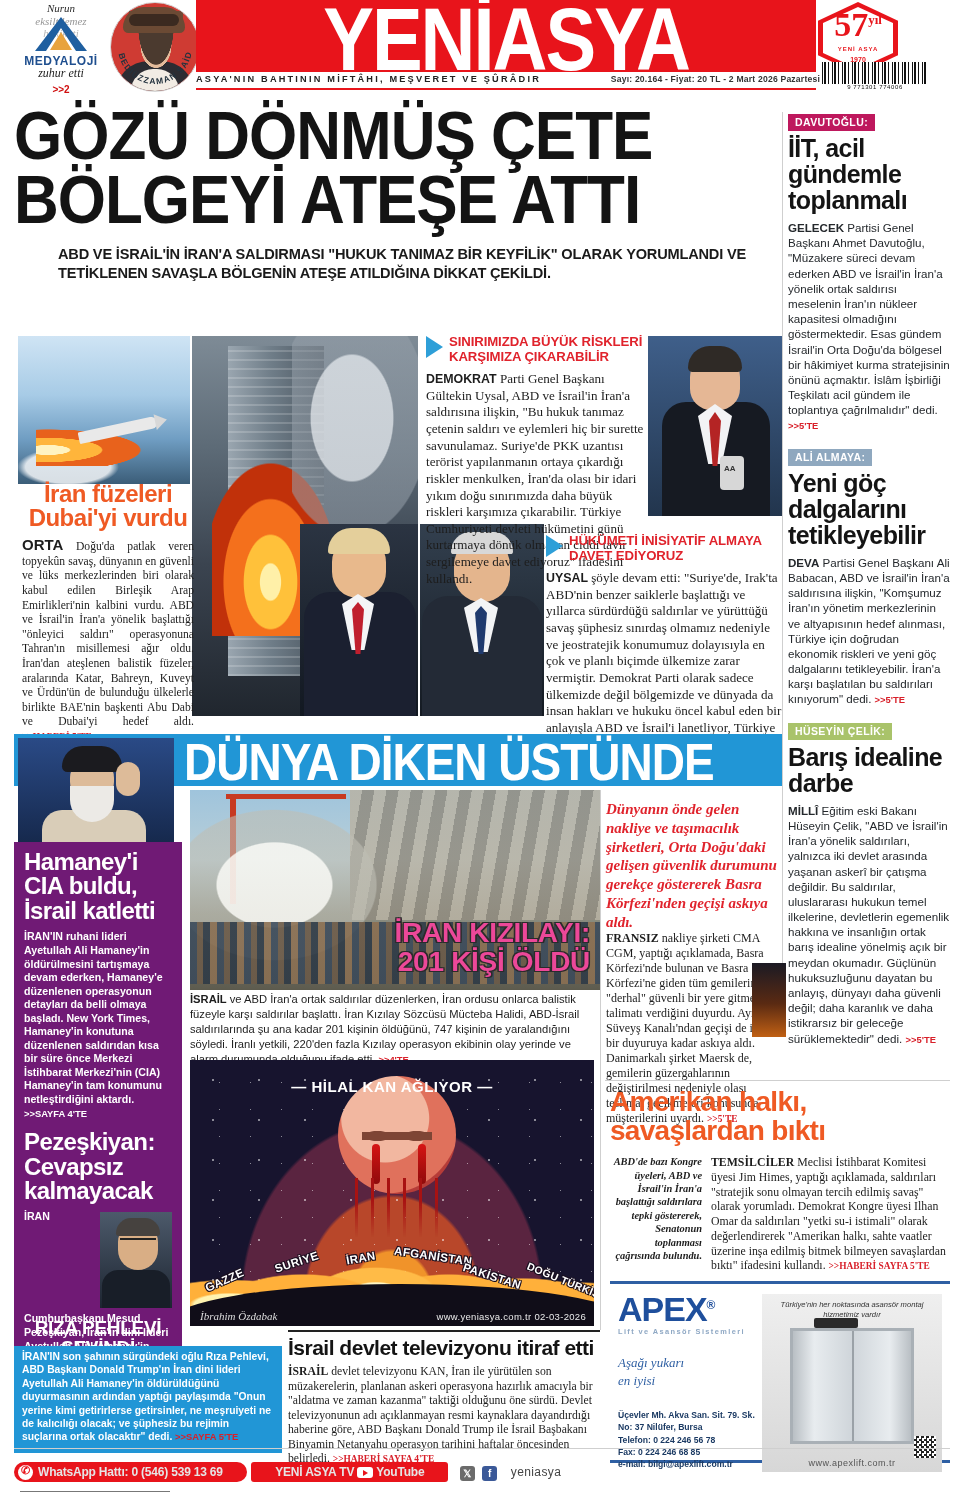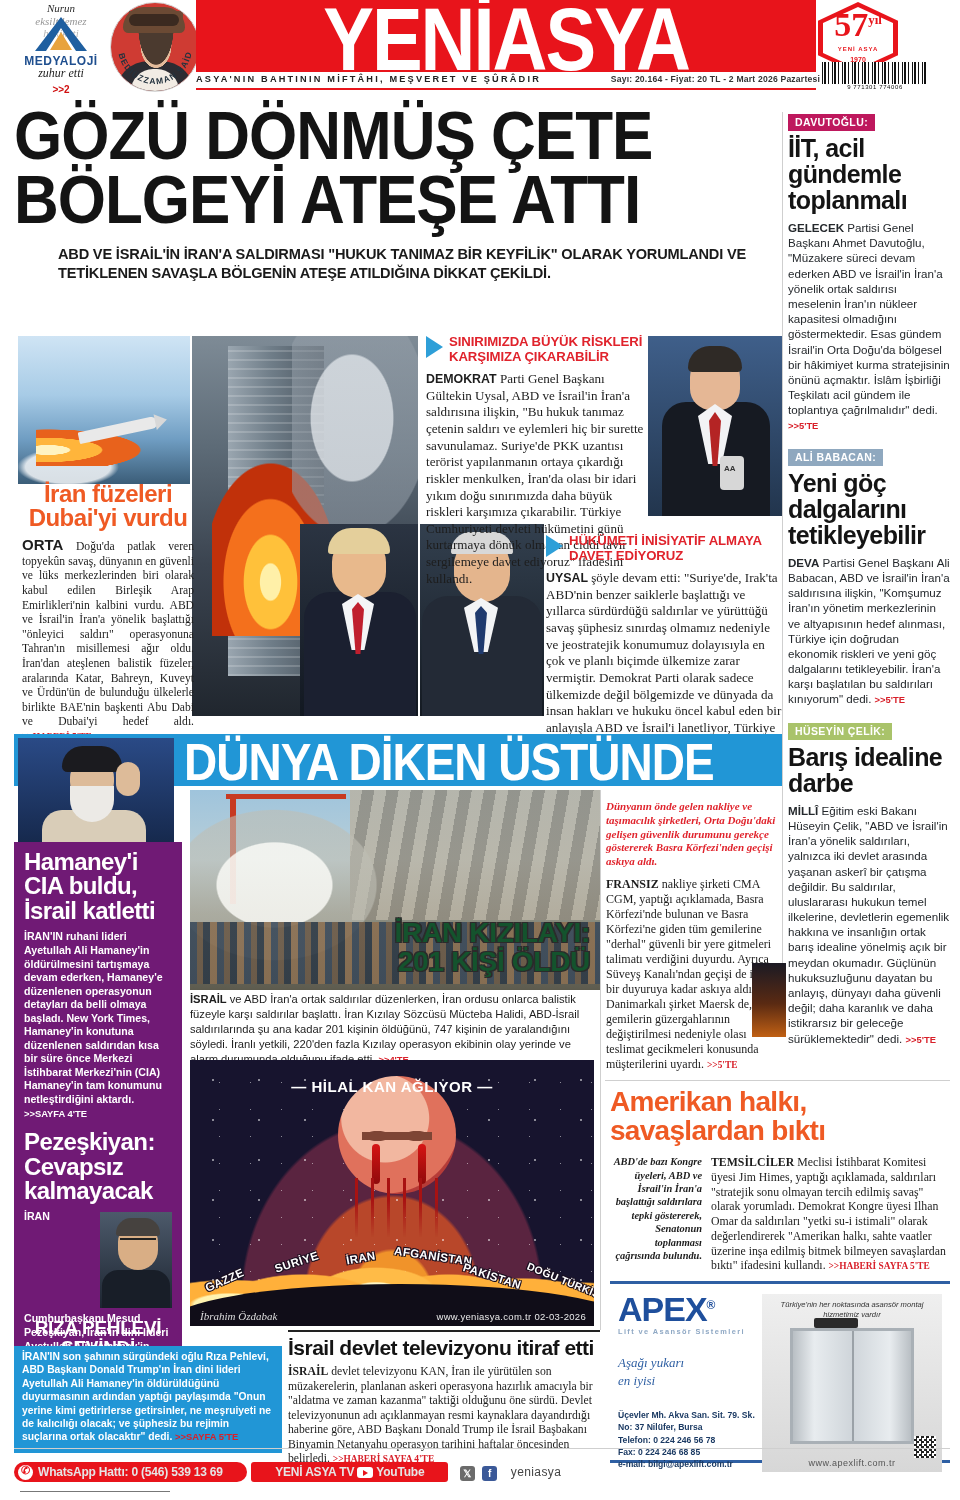--- a/index.html
+++ b/index.html
@@ -168,28 +168,28 @@
     background:linear-gradient(180deg,#9fc4dc 0%,#b9cfd8 35%,#8d8f82 62%,#5d5b4e 100%);overflow:hidden;}
   .ph-crowd .dust{position:absolute;left:-10px;top:10px;width:210px;height:170px;
     background:radial-gradient(ellipse at 45% 50%,rgba(245,245,240,.92) 0 35%,rgba(190,190,180,.6) 36% 62%,rgba(140,140,130,0) 63%);}
   .ph-crowd .rubble{position:absolute;left:160px;top:0;width:250px;height:130px;
     background:repeating-linear-gradient(100deg,#b9b3a4 0 12px,#918c80 12px 24px);opacity:.85;}
   .ph-crowd .crane{position:absolute;left:40px;top:4px;width:6px;height:110px;background:#c73a22;}
   .ph-crowd .crane:after{content:"";position:absolute;left:-4px;top:0;width:120px;height:5px;background:#c73a22;}
   .ph-crowd .people{position:absolute;left:0;bottom:6px;width:100%;height:62px;
     background:repeating-linear-gradient(90deg,#3b4a5a 0 7px,#6b5a48 7px 13px,#2e3a46 13px 20px,#8a6f52 20px 27px);opacity:.9;}
   .kiz-ttl{position:absolute;left:190px;top:918px;width:410px;text-align:right;padding-right:10px;box-sizing:border-box;
-     font-size:28px;font-weight:bold;color:#14532d;line-height:1.04;letter-spacing:-.3px;
+     font-size:28px;font-weight:bold;color:#ec4899;line-height:1.04;letter-spacing:-.3px;
      text-shadow:-1.4px -1.4px 0 #2b2b2b,1.4px -1.4px 0 #2b2b2b,-1.4px 1.4px 0 #2b2b2b,1.4px 1.4px 0 #2b2b2b;}
   .kiz-body{position:absolute;left:190px;top:992px;width:410px;font-size:11.2px;line-height:1.33;color:#1d1d1d;}
   .kiz-body b{font-weight:bold;}
 
   
   .frz{position:absolute;left:606px;top:800px;width:176px;}
-  .frz .lede{font-family:"Liberation Serif",serif;font-style:italic;font-weight:bold;font-size:11px;line-height:1.25;color:#e0232c;margin-bottom:8px;}
+  .frz .lede{font-family:"Liberation Serif",serif;font-style:italic;font-weight:bold;font-size:15px;line-height:1.25;color:#e0232c;margin-bottom:0;}
   .frz .bd{font-family:"Liberation Serif",serif;font-size:12px;line-height:1.25;color:#1d1d1d;}
   .frz .bd b{font-family:"Liberation Serif",serif;font-weight:bold;}
   .ph-night{position:absolute;left:752px;top:963px;width:34px;height:74px;background:linear-gradient(180deg,#1b1a24,#5a2a12 55%,#c06014);}
 
   
   .cartoon{position:absolute;left:190px;top:1060px;width:404px;height:266px;
     background:radial-gradient(ellipse at 50% 90%,#f0932a 0 14%,#b8472a 15% 30%,#5a2440 31% 52%,#17142e 53% 100%);overflow:hidden;}
   .cartoon .stars{position:absolute;inset:0;
     background-image:radial-gradient(#fff 0.8px,transparent 1px),radial-gradient(#fff 0.6px,transparent 1px);
     background-size:46px 40px,31px 27px;background-position:0 0,14px 9px;opacity:.5;}
@@ -395,21 +395,21 @@
   <div class="rail-div"></div>
   <div class="rail">
 
     <div>
       <span class="kicker k-orange">DAVUTOĞLU:</span>
       <h2>İİT, acil gündemle toplanmalı</h2>
       <p><b>GELECEK</b><span> Partisi Genel Başkanı Ahmet Davutoğlu, "Müzakere süreci devam ederken ABD ve İsrail'in İran'a yönelik ortak saldırısı meselenin İran'ın nükleer kapasitesi olmadığını göstermektedir. Esas gündem İsrail'in Orta Doğu'da bölgesel bir hâkimiyet kurma stratejisinin önünü açmaktır. İslâm İşbirliği Teşkilatı acil gündem ile toplantıya çağrılmalıdır" dedi. </span><span class="ref">&gt;&gt;5'TE</span></p>
     </div>
 
     <div>
-      <span class="kicker k-blue">ALİ BABACAN:</span>
+      <span class="kicker k-blue">ALİ ALMAYA:</span>
       <h2>Yeni göç dalgalarını tetikleyebilir</h2>
       <p><b>DEVA</b><span> Partisi Genel Başkanı Ali Babacan, ABD ve İsrail'in İran'a saldırısına ilişkin, "Komşumuz İran'ın yönetim merkezlerinin ve altyapısının hedef alınması, Türkiye için doğrudan ekonomik riskleri ve yeni göç dalgalarını tetikleyebilir. İran'a karşı başlatılan bu saldırıları kınıyorum" dedi. </span><span class="ref">&gt;&gt;5'TE</span></p>
     </div>
 
     <div>
       <span class="kicker k-green">HÜSEYİN ÇELİK:</span>
       <h2>Barış idealine darbe</h2>
       <p><b>MİLLÎ</b><span> Eğitim eski Bakanı Hüseyin Çelik, "ABD ve İsrail'in İran'a yönelik saldırıları, yalnızca iki devlet arasında yaşanan askerî bir çatışma değildir. Bu saldırılar, uluslararası hukukun temel ilkelerine, devletlerin egemenlik hakkına ve insanlığın ortak barış idealine yönelmiş açık bir meydan okumadır. Güçlünün hukuksuzluğunu dayatan bu anlayış, dünyayı daha güvenli değil; daha karanlık ve daha istikrarsız bir geleceğe sürüklemektedir" dedi. </span><span class="ref">&gt;&gt;5'TE</span></p>
     </div>
   </div>

